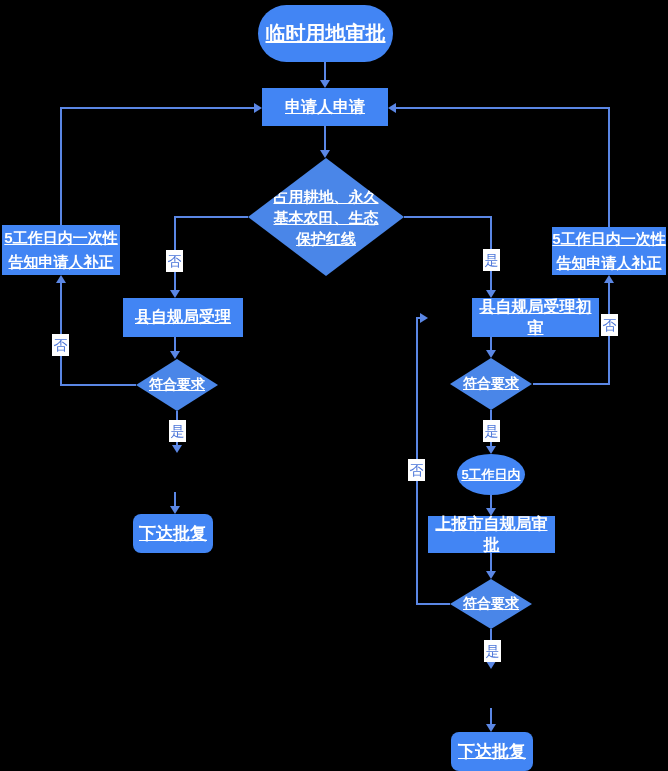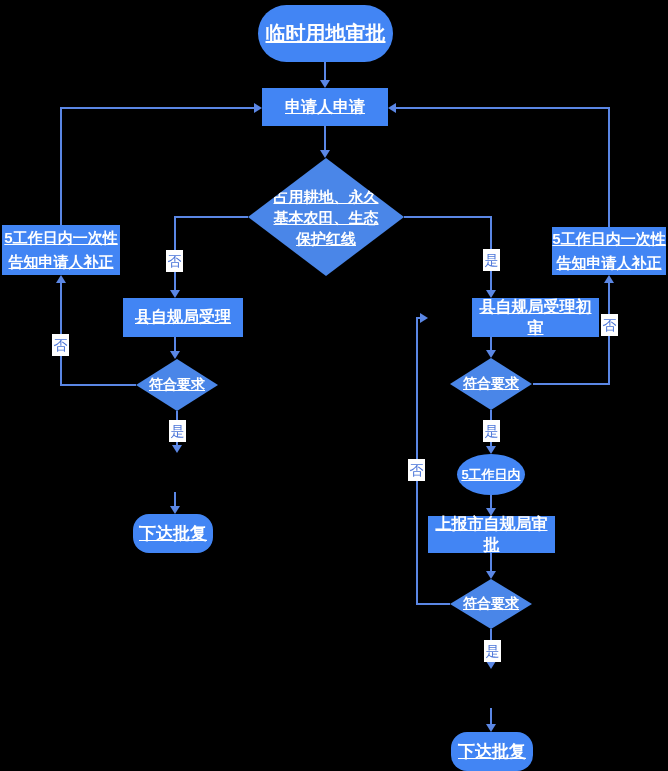--- a/index.html
+++ b/index.html
@@ -24,21 +24,21 @@
     display:flex;align-items:center;justify-content:center;
     text-align:center;
     color:var(--text);
     font-weight:bold;
     white-space:pre-line;
     box-sizing:border-box;
     text-decoration:underline;
   }
   .rect{background:var(--shape-fill);}
   .stadium{background:var(--shape-fill);border-radius:29px;}
-  .pill{background:var(--shape-fill);border-radius:16px;}
+  .pill{background:var(--shape-fill);border-radius:8px;}
   .ellipse{background:var(--shape-fill);border-radius:50%;}
   .diamond{
     background:var(--diamond-fill);
     clip-path:polygon(50% 0,100% 50%,50% 100%,0 50%);
   }
   .line{position:absolute;background:var(--line);}
   .arrow{position:absolute;width:0;height:0;}
   .arrow.down{border-left:5px solid transparent;border-right:5px solid transparent;border-top:8px solid var(--line);}
   .arrow.up{border-left:5px solid transparent;border-right:5px solid transparent;border-bottom:8px solid var(--line);}
   .arrow.right{border-top:5px solid transparent;border-bottom:5px solid transparent;border-left:8px solid var(--line);}

